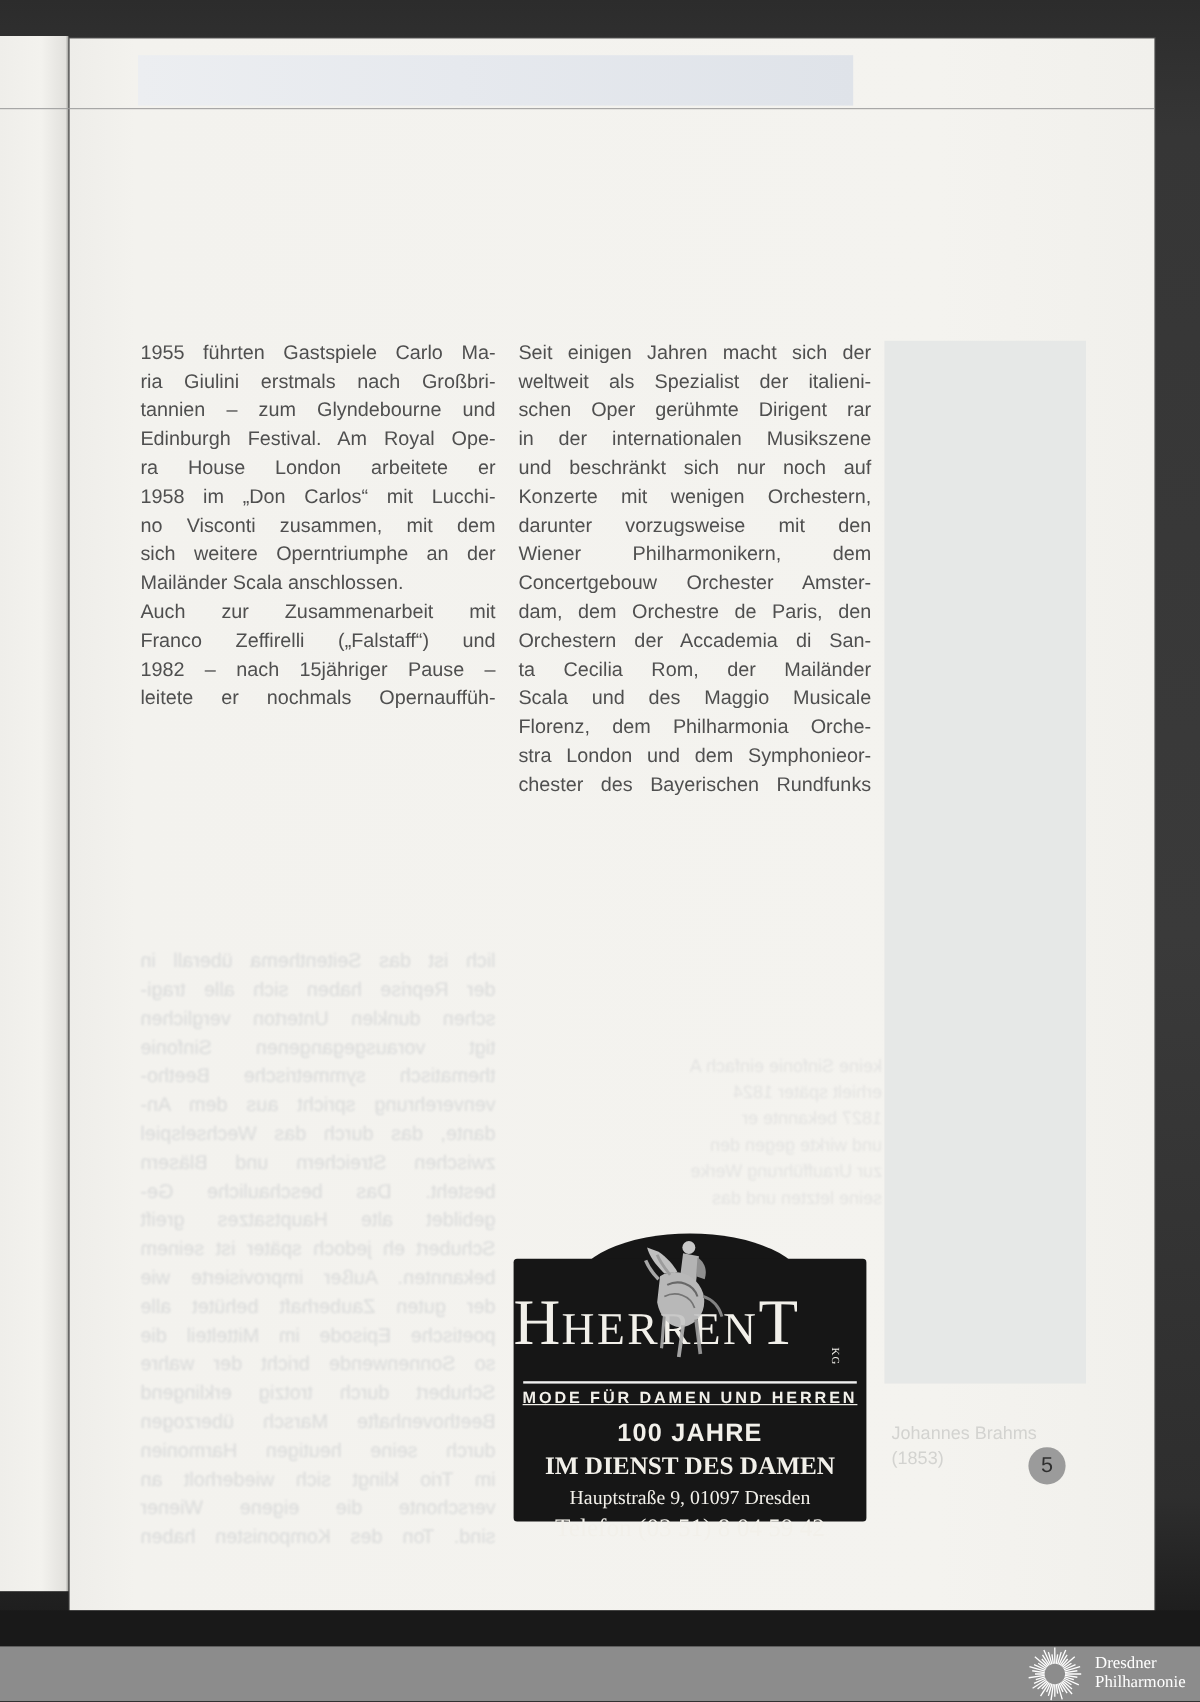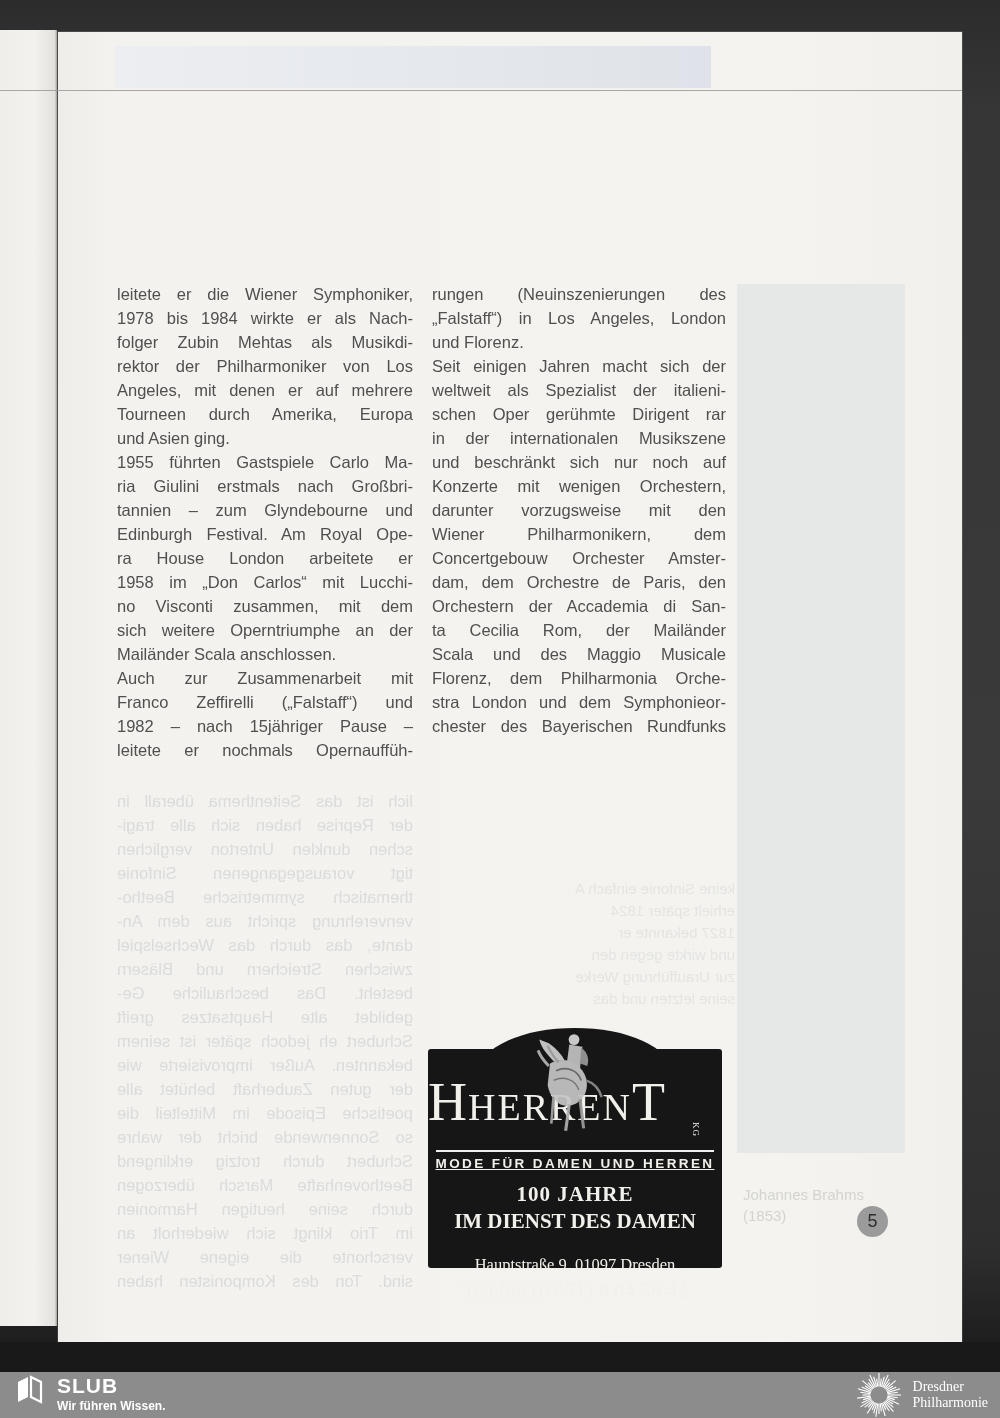--- a/index.html
+++ b/index.html
@@ -40,23 +40,23 @@
   .ad-dome{position:absolute;left:50%;top:0;width:192px;height:44px;margin-left:-96px;
            background:#161616;border-radius:96px 96px 0 0 / 44px 44px 0 0;}
   .ad-content{position:absolute;left:0;top:0;width:294px;}
   .ad-brand{margin-top:46px;font-family:"Liberation Serif",serif;white-space:nowrap;line-height:56px;}
   .ad-brand .big{font-size:54px;letter-spacing:1px;}
   .ad-brand .mid{font-size:38px;letter-spacing:2px;}
   .ad-brand .kg{display:inline-block;writing-mode:vertical-rl;font-size:9px;letter-spacing:1px;
                 vertical-align:bottom;margin-left:2px;transform:translateY(-6px);}
   .ad-rule{margin:7px auto 0 auto;width:278px;height:2px;background:#efefef;}
   .ad-tagline{margin-top:4px;font-size:13.5px;font-weight:bold;letter-spacing:2.4px;text-decoration:underline;}
-  .ad-l1{margin-top:11px;font-family:Liberation Serif, serif;font-weight:bold;font-size:21px;letter-spacing:1px;}
+  .ad-l1{margin-top:11px;font-family:Liberation Sans, sans-serif;font-weight:bold;font-size:21px;letter-spacing:1px;}
   .ad-l2{margin-top:2px;font-family:"Liberation Serif",serif;font-weight:bold;font-size:21px;}
-  .ad-addr{margin-top:21px;font-family:"Liberation Serif",serif;font-size:16.5px;}
+  .ad-addr{margin-top:4px;font-family:"Liberation Serif",serif;font-size:16.5px;}
   .ad-phone{margin-top:3px;font-family:"Liberation Serif",serif;font-size:21px;}
   .horse{position:absolute;left:50%;top:2px;transform:translateX(-54%);opacity:.92;}
   
   .page-number{position:absolute;left:857px;top:1206px;width:31px;height:31px;border-radius:50%;
                background:#9b9b9b;color:#2f2f2f;font-size:18px;line-height:31px;text-align:center;}
   
   .footer{position:absolute;left:0;top:1372px;width:1000px;height:46px;background:#8c8c8c;}
   .slub{position:absolute;left:16px;top:2px;display:flex;align-items:flex-start;}
   .slub-text{margin-left:14px;color:#fff;}
   .slub-name{font-size:21px;font-weight:bold;letter-spacing:1px;line-height:24px;}
@@ -73,29 +73,20 @@
   <div class="left-edge"></div>
 
   <div class="page"></div>
 
   <div class="banner-bleed"></div>
   <div class="crease-line"></div>
   <div class="photo-bleed"></div>
 
   <div class="col col-left">
     <div class="para">
-      <div class="pbody">leitete er die Wiener Symphoniker,
-1978 bis 1984 wirkte er als Nach-
-folger Zubin Mehtas als Musikdi-
-rektor der Philharmoniker von Los
-Angeles, mit denen er auf mehrere
-Tourneen durch Amerika, Europa</div>
-      <div class="plast">und Asien ging.</div>
-    </div>
-    <div class="para">
       <div class="pbody">1955 führten Gastspiele Carlo Ma-
 ria Giulini erstmals nach Großbri-
 tannien – zum Glyndebourne und
 Edinburgh Festival. Am Royal Ope-
 ra House London arbeitete er
 1958 im „Don Carlos“ mit Lucchi-
 no Visconti zusammen, mit dem
 sich weitere Operntriumphe an der</div>
       <div class="plast">Mailänder Scala anschlossen.</div>
     </div>
@@ -104,25 +95,20 @@
 Franco Zeffirelli („Falstaff“) und</div>
     </div>
     <div class="para">
       <div class="pbody">1982 – nach 15jähriger Pause –
 leitete er nochmals Opernauffüh-</div>
       <div class="plast"></div>
     </div>
   </div>
 
   <div class="col col-right">
-    <div class="para">
-      <div class="pbody">rungen (Neuinszenierungen des
-„Falstaff“) in Los Angeles, London</div>
-      <div class="plast">und Florenz.</div>
-    </div>
     <div class="para">
       <div class="pbody">Seit einigen Jahren macht sich der
 weltweit als Spezialist der italieni-
 schen Oper gerühmte Dirigent rar
 in der internationalen Musikszene
 und beschränkt sich nur noch auf
 Konzerte mit wenigen Orchestern,
 darunter vorzugsweise mit den
 Wiener Philharmonikern, dem
 Concertgebouw Orchester Amster-
@@ -194,30 +180,20 @@
       <path d="M20,56 C19,63 19,70 18,78" stroke="#a5a5a5" stroke-width="2.2" fill="none"></path>
       <path d="M47,42 C53,44 58,49 60,56" stroke="#8d8d8d" stroke-width="2" fill="none"></path>
     </svg>
   </div>
 
   <div class="page-number">5</div>
 
   <div class="shadow-band"></div>
 
   <div class="footer">
-    <div class="slub">
-      <svg width="27" height="30" viewBox="0 0 27 30">
-        <path d="M2,8 L12,3 L12,23 L2,28 Z" fill="#ffffff"></path>
-        <path d="M15,3 L25,8 L25,28 L15,23 Z" fill="none" stroke="#ffffff" stroke-width="2.2"></path>
-      </svg>
-      <div class="slub-text">
-        <div class="slub-name">SLUB</div>
-        <div class="slub-tag">Wir führen Wissen.</div>
-      </div>
-    </div>
     <div class="phil">
       <div class="sb-wrap">
         <svg id="starburst" width="46" height="46" viewBox="-23 -23 46 46">
             <line x1="8.50" y1="0.00" x2="22.00" y2="0.00" stroke="#ffffff" stroke-width="1.1"></line>
             <line x1="8.41" y1="1.21" x2="18.81" y2="2.70" stroke="#ffffff" stroke-width="1.1"></line>
             <line x1="8.16" y1="2.39" x2="15.83" y2="4.65" stroke="#ffffff" stroke-width="1.1"></line>
             <line x1="7.73" y1="3.53" x2="20.01" y2="9.14" stroke="#ffffff" stroke-width="1.1"></line>
             <line x1="7.15" y1="4.60" x2="13.88" y2="8.92" stroke="#ffffff" stroke-width="1.1"></line>
             <line x1="6.42" y1="5.57" x2="14.36" y2="12.44" stroke="#ffffff" stroke-width="1.1"></line>
             <line x1="5.57" y1="6.42" x2="14.41" y2="16.63" stroke="#ffffff" stroke-width="1.1"></line>

